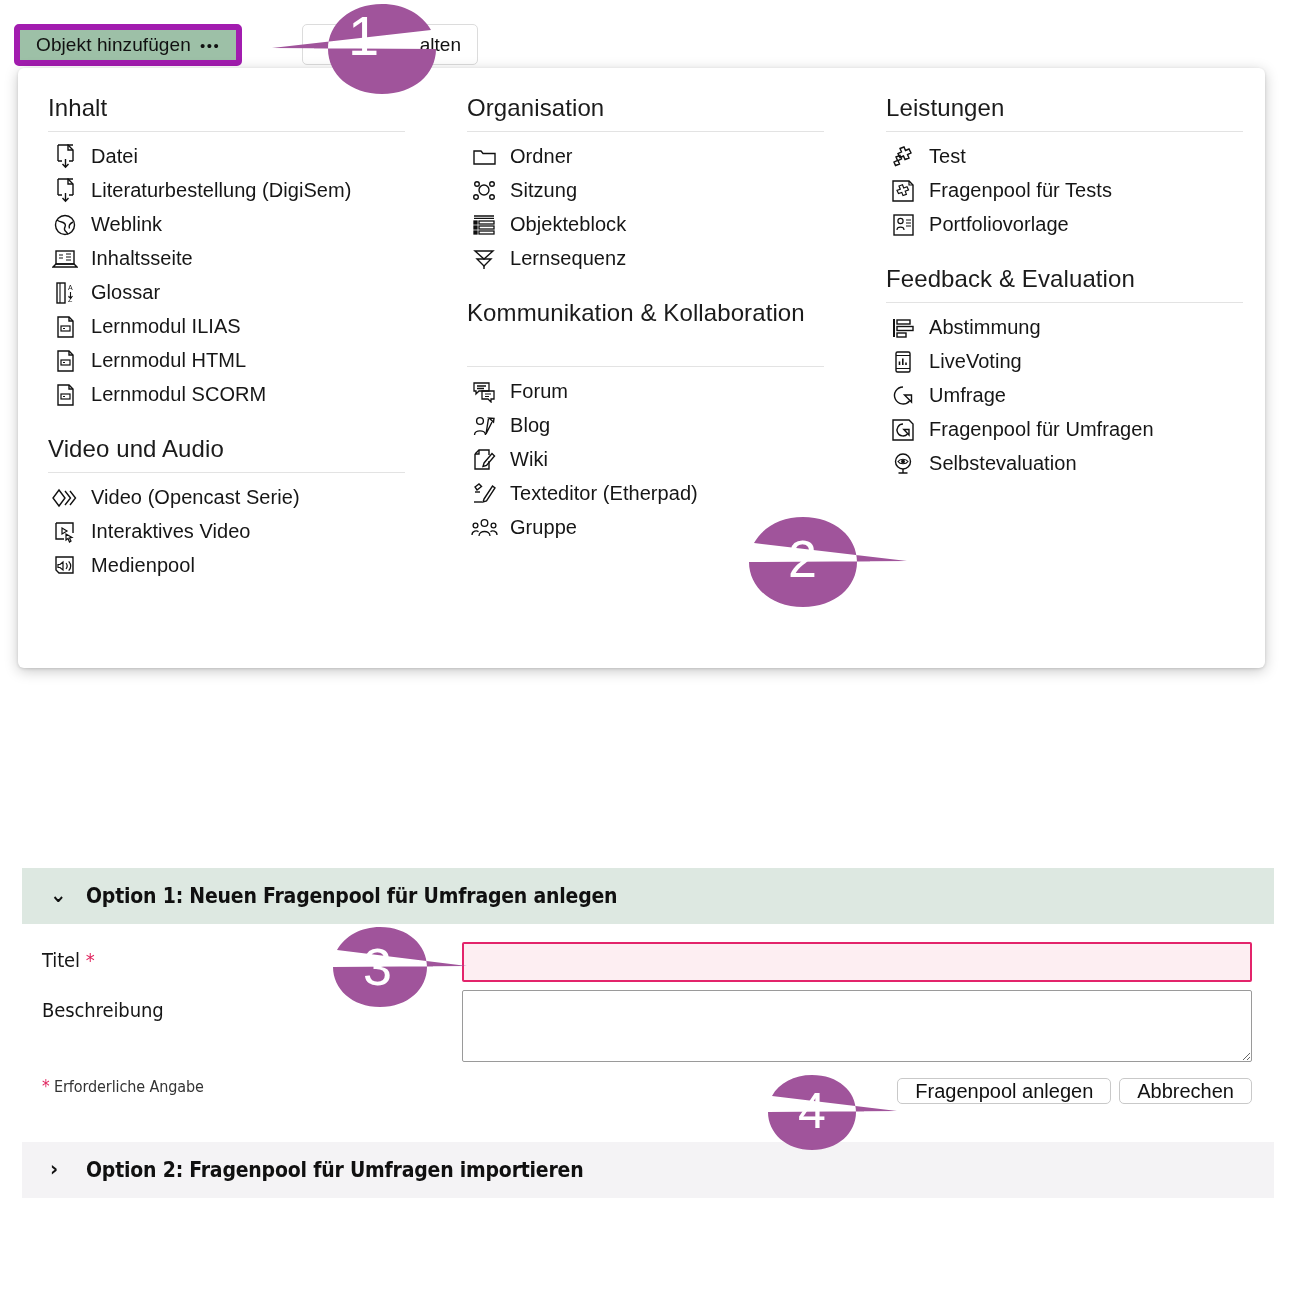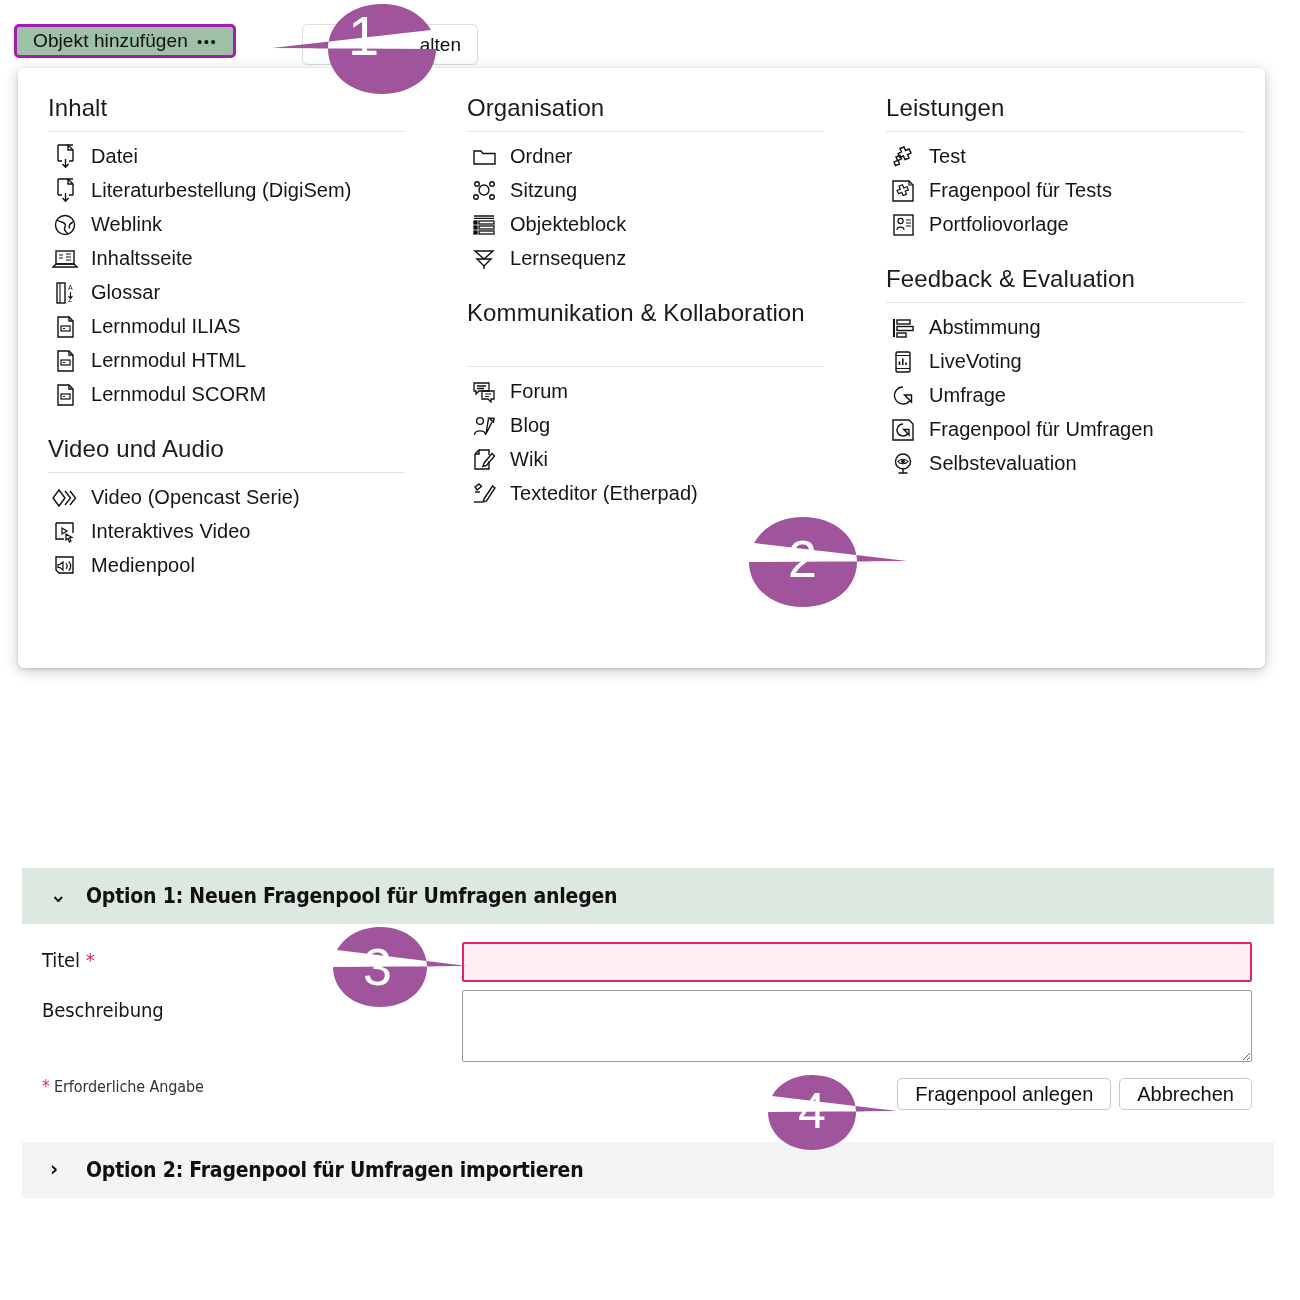--- a/index.html
+++ b/index.html
@@ -13,25 +13,25 @@
     overflow:hidden;
     -webkit-font-smoothing:antialiased;
   }
 
   
   #toolbar{
     position:absolute;left:0;top:0;width:1300px;height:70px;
   }
   .btn-add{
     position:absolute;left:14px;top:24px;
-    height:34px;box-sizing:border-box;
+    height:42px;box-sizing:border-box;
     padding:0 16px;
     display:flex;align-items:center;
     background:#9dc0a7;
-    border:3px solid #a21caf;
+    border:6px solid #a21caf;
     border-radius:5px;
     font-size:19px;color:#111;
     letter-spacing:.1px;
     white-space:nowrap;
   }
   .btn-add .dots{margin-left:9px;font-size:15px;letter-spacing:1.5px;line-height:1;}
   .btn-ghost{
     position:absolute;left:302px;top:24px;
     height:41px;box-sizing:border-box;
     padding:0 16px;
@@ -139,21 +139,21 @@
     width:790px;height:72px;box-sizing:border-box;
     background:#fff;border:1px solid #9a9a9a;border-radius:2px;
     font-size:18px;padding:5px 8px;outline:none;resize:both;
     font-family:"Liberation Sans",sans-serif;
   }
   .btn-row{
     position:absolute;right:22px;top:154px;
     display:flex;gap:8px;
   }
   .btn-std{
-    height:32px;box-sizing:border-box;
+    height:26px;box-sizing:border-box;
     padding:0 17px;
     display:flex;align-items:center;
     background:#fff;border:1px solid #c9c9c9;border-radius:5px;
     font-size:20px;color:#111;white-space:nowrap;
     font-family:"Liberation Sans",sans-serif;
   }
 
   
   .marker{position:absolute;}
   .marker svg{display:block;overflow:visible;}
@@ -442,20 +442,33 @@
               <svg width="25" height="22" viewBox="0 0 25 22" fill="none" stroke="#111" stroke-width="1.4">
                 <path d="M3 4 L7 1 L9.5 3.5 L5 7 Z"></path>
                 <path d="M3 9 H8"></path>
                 <path d="M12 16 L20.5 3 L23 5 L14.5 18 L11 19 Z"></path>
                 <path d="M2 19 H10"></path>
               </svg>
             </span>
             <span class="lbl">Texteditor (Etherpad)</span>
           </div>
 
+          <div class="item">
+            <span class="ic">
+              <svg width="27" height="21" viewBox="0 0 27 21" fill="none" stroke="#111" stroke-width="1.3">
+                <circle cx="13.5" cy="6" r="3.3"></circle>
+                <path d="M8 19 C8 13 19 13 19 19"></path>
+                <circle cx="4.5" cy="8.5" r="2.4"></circle>
+                <path d="M1 18 C1 13.8 6 13.2 7.5 14.8"></path>
+                <circle cx="22.5" cy="8.5" r="2.4"></circle>
+                <path d="M26 18 C26 13.8 21 13.2 19.5 14.8"></path>
+              </svg>
+            </span>
+            <span class="lbl">Gruppe</span>
+          </div>
 
         </div>
       </div>
     </div>
 
     <div class="col">
 
       <div class="grp">
         <div class="grp-title">Leistungen</div>
         <div class="items">

